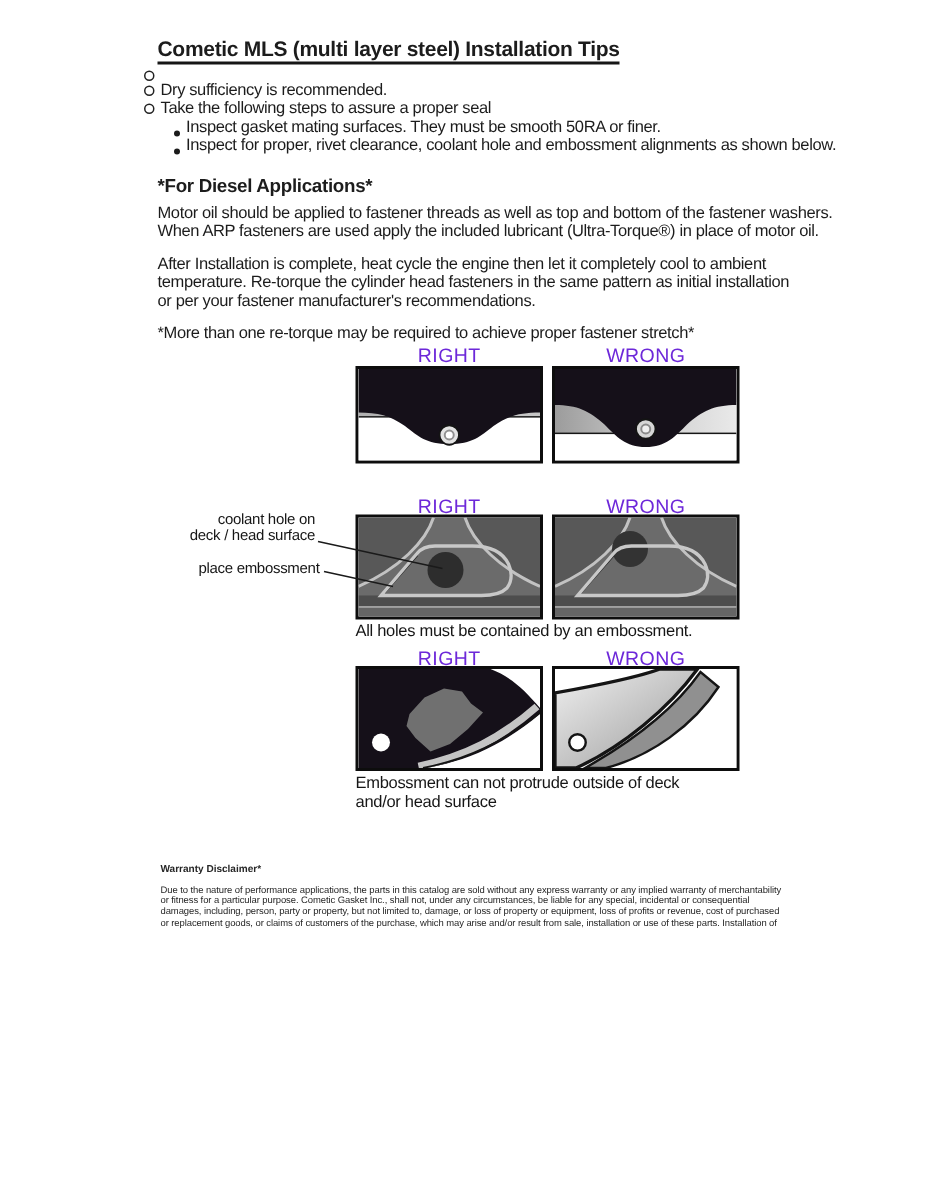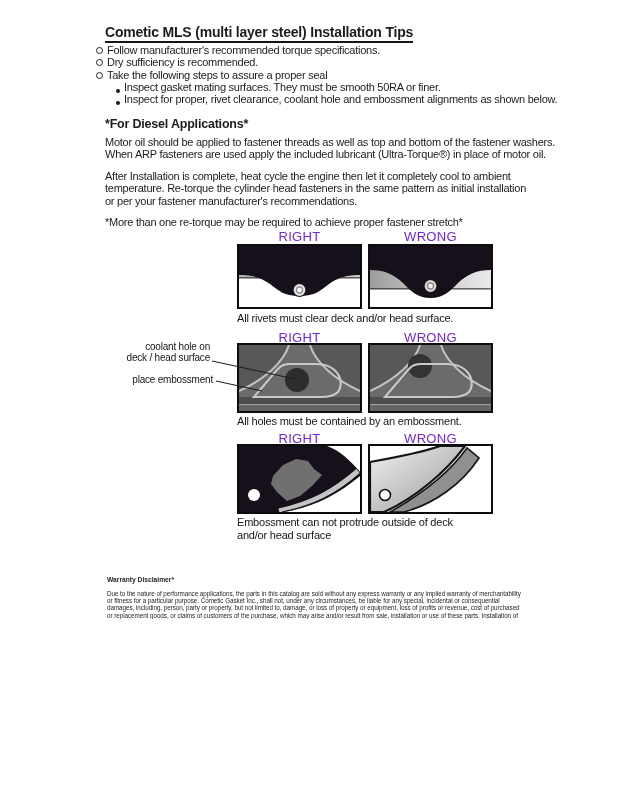--- a/index.html
+++ b/index.html
@@ -41,21 +41,20 @@
 </head>
 <body>
 
 <div class="page">
 
   <h1 class="title">Cometic MLS (multi layer steel) Installation Tips</h1>
 
   <div class="bullets">
     <div class="brow">
       <span class="m1"></span>
-      <span>Follow manufacturer's recommended torque specifications.</span>
     </div>
     <div class="brow">
       <span class="m1"></span>
       <span>Dry sufficiency is recommended.</span>
     </div>
     <div class="brow">
       <span class="m1"></span>
       <span>Take the following steps to assure a proper seal</span>
     </div>
     <div class="brow sub">
@@ -102,21 +101,20 @@
         </linearGradient>
       </defs>
       <rect width="121" height="61" fill="#ffffff"></rect>
       <rect y="22" width="121" height="21" fill="url(#g1)"></rect>
       <rect y="42.4" width="121" height="1" fill="#161616"></rect>
       <path d="M0,0 H121 V24 C106,24 98,28 88,37 C80,45 74,52 60.5,52 C47,52 41,45 33,37 C23,28 15,24 0,24 Z" fill="#151019"></path>
       <circle cx="60.5" cy="40" r="6.5" fill="#d6d6d6" stroke="#141414" stroke-width="1.2"></circle>
       <circle cx="60.5" cy="40" r="3" fill="#efefef" stroke="#8a8a8a" stroke-width="1.3"></circle>
     </svg>
   </div>
-  <div class="cap" style="left:237px;top:312px">All rivets must clear deck and/or head surface.</div>
 
   <div class="hdr" style="left:237px;top:330px">RIGHT</div>
   <div class="hdr" style="left:368px;top:330px">WRONG</div>
 
   <div class="lab" style="left:56px;top:342px;width:154px">coolant hole on
 deck / head surface</div>
   <div class="lab" style="left:56px;top:375px;width:157px">place embossment</div>
 
   <div class="dbox h70" style="left:237px;top:343px">
     <svg width="121" height="66" viewBox="0 0 121 66">

